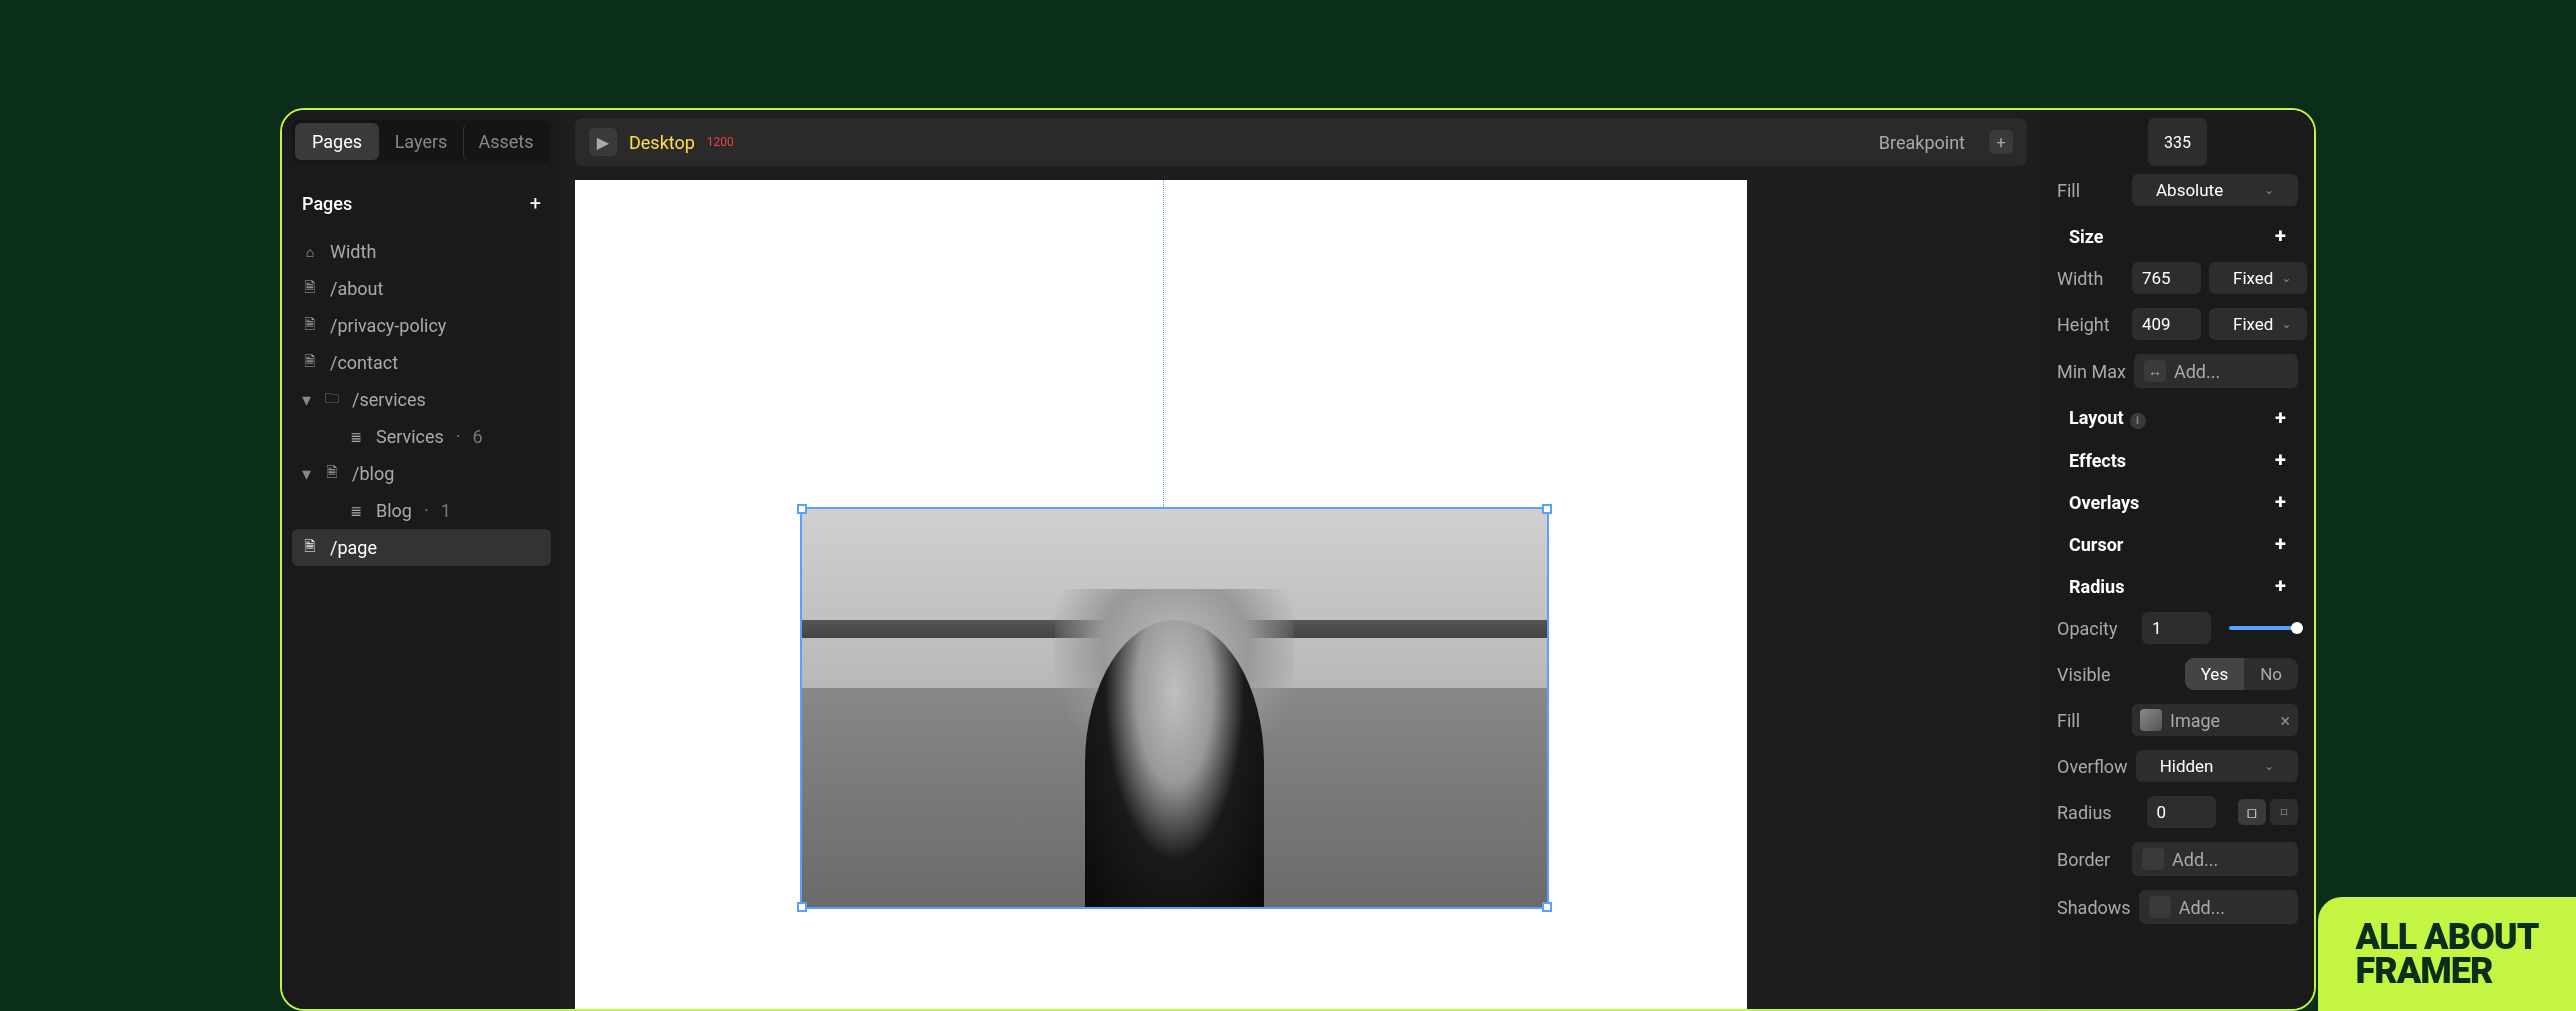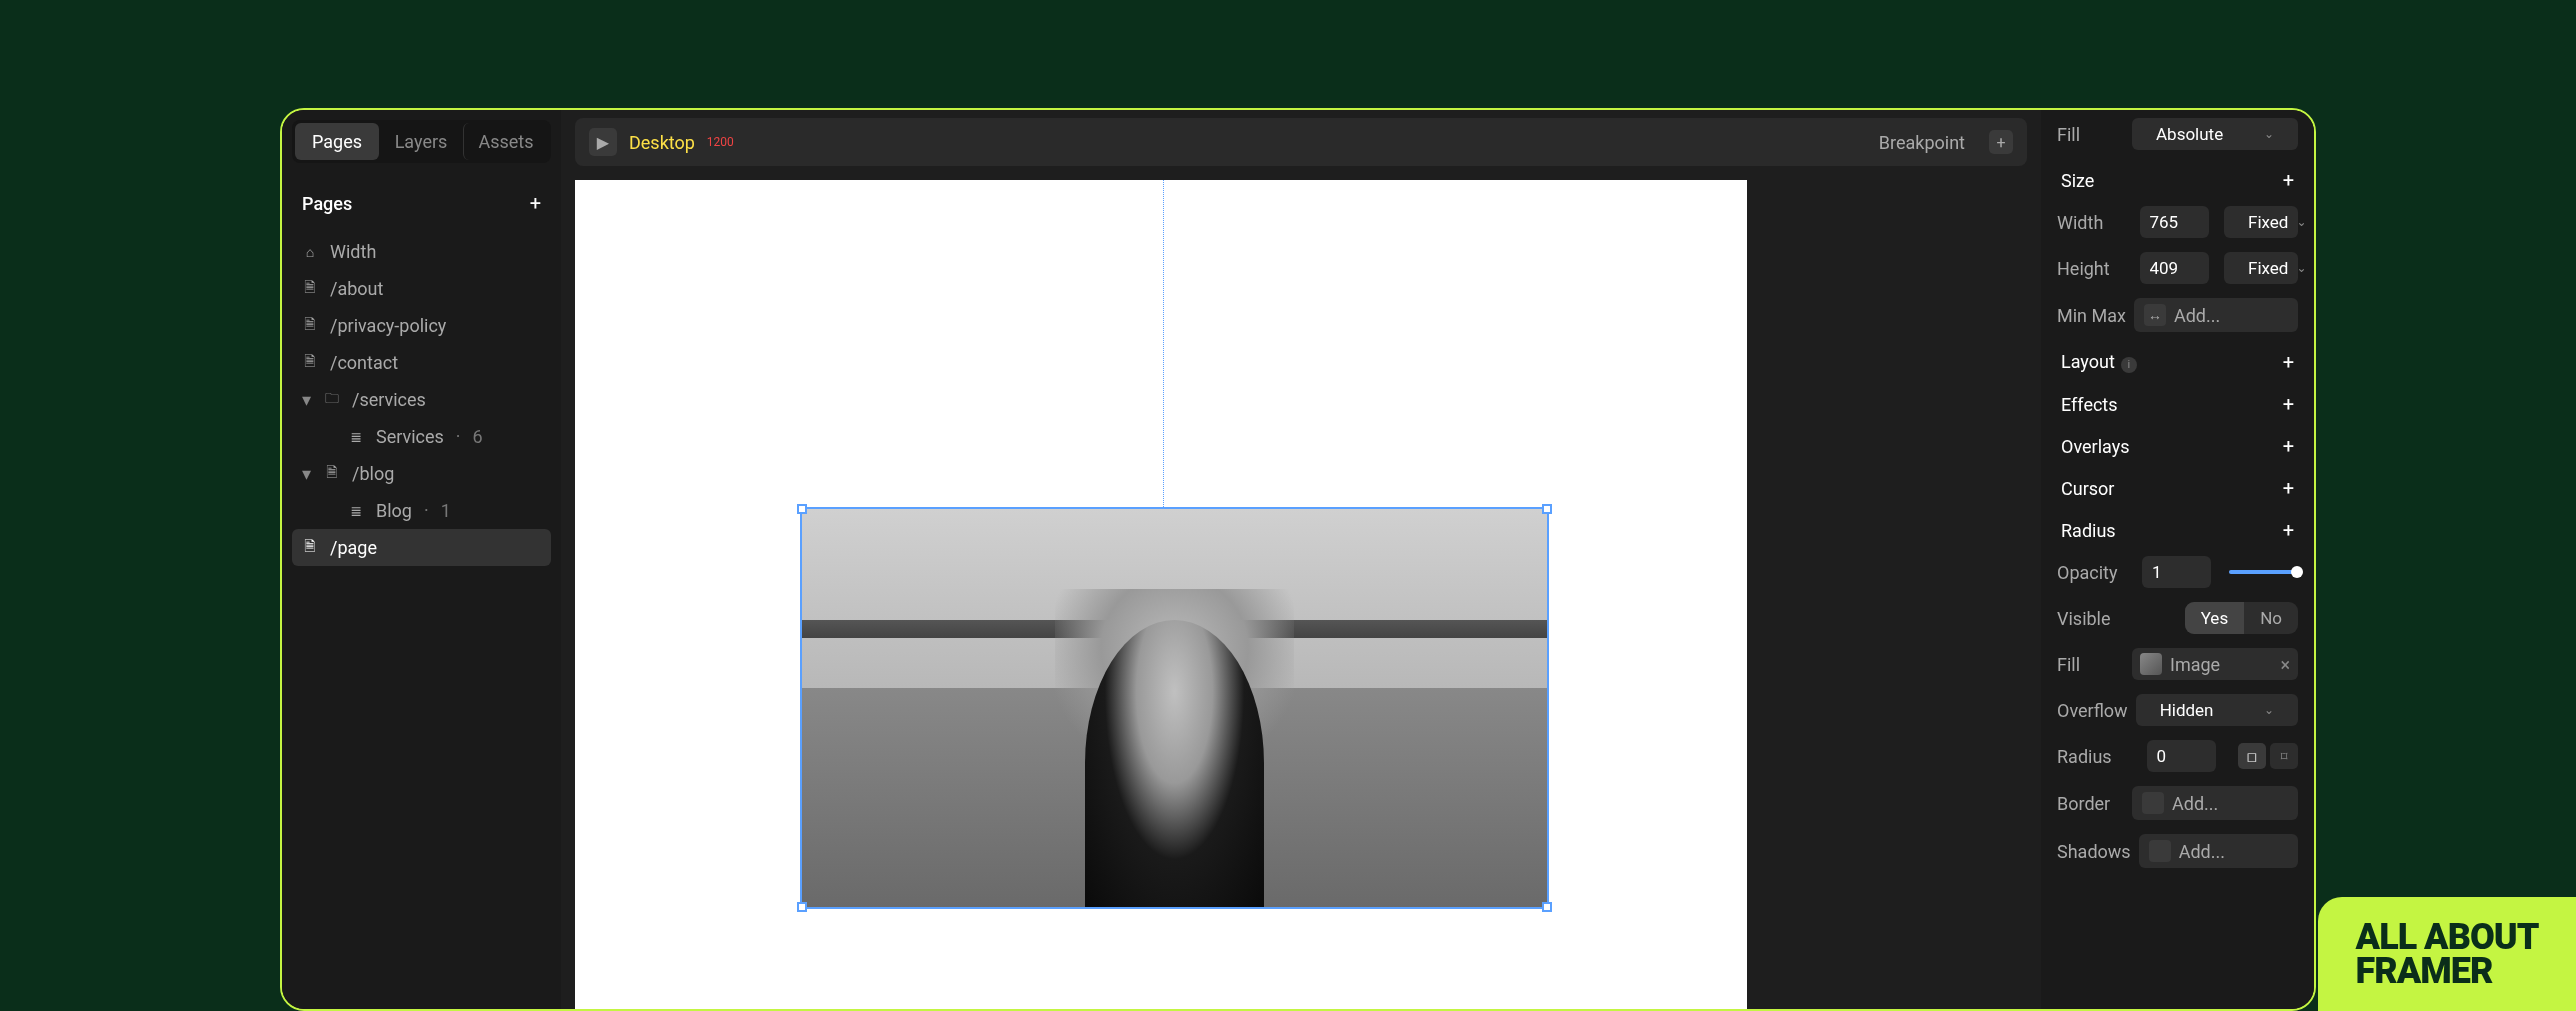--- a/index.html
+++ b/index.html
@@ -37,22 +37,22 @@
 .img-sky{position:absolute;top:0;left:0;right:0;height:45%;background:linear-gradient(180deg,#d0d0d0,#b8b8b8)}
 .img-water{position:absolute;bottom:0;left:0;right:0;height:55%;background:linear-gradient(180deg,#888,#6a6a6a)}
 .img-bridge{position:absolute;top:28%;left:0;right:0;height:18px;background:linear-gradient(180deg,#555,#444)}
 .img-person{position:absolute;left:38%;top:28%;width:24%;height:72%;background:radial-gradient(ellipse at 50% 25%,#c0c0c0 0%,#999 30%,#1a1a1a 55%,#0a0a0a 100%);border-radius:50% 50% 0 0}
 .img-hair{position:absolute;left:34%;top:20%;width:32%;height:50%;background:radial-gradient(circle at 50% 30%,#bbb 0%,#999 40%,transparent 70%)}
 .right-panel{width:273px;background:#1a1a1a;padding:8px 16px;overflow-y:auto;color:#aaa;font-size:18px}
 .rp-row{display:flex;align-items:center;justify-content:space-between;margin-bottom:14px;gap:8px}
 .rp-label{color:#aaa;font-size:18px;min-width:67px}
 .rp-input{background:#2d2d2d;border:none;color:#fff;padding:6px 10px;border-radius:6px;width:69px;font-size:17px;text-align:left}
 .rp-select{background:#2d2d2d;border:none;color:#fff;padding:6px 24px;border-radius:6px;font-size:17px;display:flex;align-items:center;justify-content:space-between;gap:8px;cursor:pointer;flex:1}
-.rp-select.small{width:74px;flex:none}
-.rp-section{color:#fff;font-size:18px;font-weight:400;margin:18px 4px 14px;display:flex;justify-content:space-between;align-items:center}
+.rp-select.small{width:98px;flex:none}
+.rp-section{color:#fff;font-size:18px;font-weight:700;margin:18px 12px 14px;display:flex;justify-content:space-between;align-items:center}
 .rp-toggle{display:flex;background:#2d2d2d;border-radius:9px;overflow:hidden}
 .rp-toggle-btn{padding:6px 16px;color:#aaa;font-size:17px;cursor:pointer}
 .rp-toggle-btn.active{background:#444;color:#fff}
 .rp-slider{width:69px;height:4px;background:#3a3a3a;position:relative;border-radius:2px}
 .rp-slider-fill{position:absolute;left:0;top:0;height:100%;width:100%;background:#5aa0ff;border-radius:2px}
 .rp-slider-thumb{position:absolute;right:-5px;top:-4px;width:12px;height:12px;background:#fff;border-radius:50%}
 .rp-fill{display:flex;align-items:center;gap:8px;background:#2d2d2d;border-radius:6px;padding:5px 8px;flex:1}
 .rp-swatch{width:22px;height:22px;background:linear-gradient(135deg,#888,#555);border-radius:4px}
 .rp-close{color:#888;cursor:pointer;margin-left:auto}
 .rp-add-btn{display:flex;align-items:center;gap:8px;background:#2d2d2d;border-radius:6px;padding:6px 10px;flex:1;cursor:pointer}
@@ -155,20 +155,25 @@
           <div class="sel-handle tl"></div>
           <div class="sel-handle tr"></div>
           <div class="sel-handle bl"></div>
           <div class="sel-handle br"></div>
         </div>
       </div>
     </div>
   </div>
 
   <div class="right-panel">
+    <div class="pos-top">
+      <div class="pos-box">
+        <span class="val">335</span>
+      </div>
+    </div>
     <div class="rp-row">
       <span class="rp-label">Fill</span>
       <div class="rp-select">
         <span>Absolute</span>
         <span class="chev">⌄</span>
       </div>
     </div>
 
     <div class="rp-section">
       <span>Size</span>

